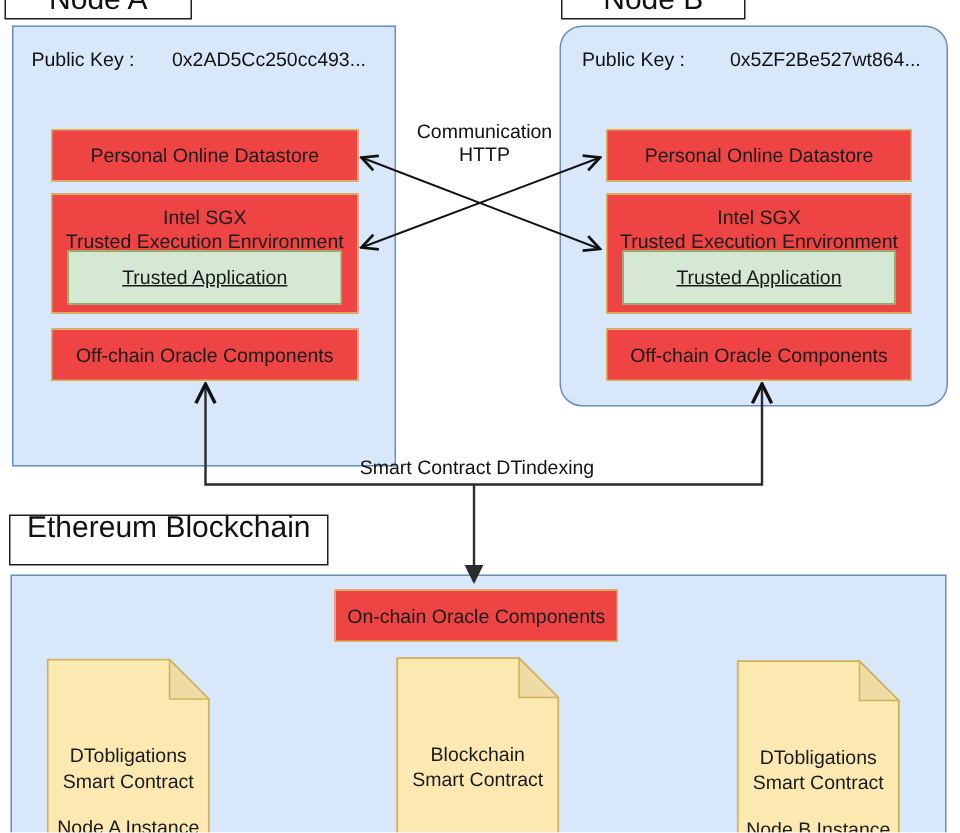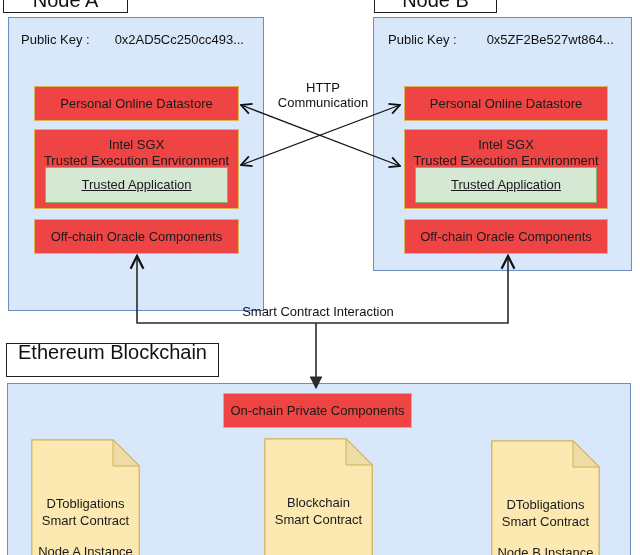--- a/index.html
+++ b/index.html
@@ -53,44 +53,44 @@
     <div class="ybox" style="left:25px;top:68px;width:205px;height:35px;">Personal Online Datastore</div>
     <div class="ybox sgx" style="left:25px;top:111px;width:205px;height:80px;">
       <span>Intel SGX</span>
       <span>Trusted Execution Enrvironment</span>
       <div class="gbox" style="left:10px;top:37px;width:183px;height:36px;">Trusted Application</div>
     </div>
     <div class="ybox" style="left:25px;top:201px;width:205px;height:35px;">Off-chain Oracle Components</div>
   </div>
   <div class="titlebox" style="left:3px;top:-24px;width:125px;height:37px;">Node A</div>
 
-  <div class="panel" style="left:373px;top:17px;width:259px;height:254px;">
+  <div class="panel" style="left:373px;top:17px;width:259px;height:254px;border-radius:15px;">
     <div class="kv kv-b" style="left:14px;top:14px;">
       <span class="lbl">Public Key :</span>
       <span>0x5ZF2Be527wt864...</span>
     </div>
     <div class="ybox" style="left:30px;top:68px;width:204px;height:35px;">Personal Online Datastore</div>
     <div class="ybox sgx" style="left:30px;top:111px;width:204px;height:80px;">
       <span>Intel SGX</span>
       <span>Trusted Execution Enrvironment</span>
       <div class="gbox" style="left:10px;top:37px;width:182px;height:36px;">Trusted Application</div>
     </div>
     <div class="ybox" style="left:30px;top:201px;width:204px;height:35px;">Off-chain Oracle Components</div>
   </div>
   <div class="titlebox" style="left:374px;top:-24px;width:123px;height:37px;">Node B</div>
 
   <div class="freelabel" style="left:263px;top:80px;width:120px;">
+    <div>Communication</div>
     <div>HTTP</div>
-    <div>Communication</div>
   </div>
-  <div class="freelabel" style="left:238px;top:304px;width:160px;">Smart Contract Interaction</div>
+  <div class="freelabel" style="left:238px;top:304px;width:160px;">Smart Contract DTindexing</div>
 
   <div class="eth-panel" style="left:7px;top:383px;width:624px;height:200px;"></div>
   <div class="titlebox" style="left:6px;top:343px;width:213px;height:34px;align-items:center;padding-bottom:16px;">Ethereum Blockchain</div>
-  <div class="ybox" style="left:223px;top:393px;width:189px;height:35px;z-index:2;">On-chain Private Components</div>
+  <div class="ybox" style="left:223px;top:393px;width:189px;height:35px;z-index:2;">On-chain Oracle Components</div>
 
   <div class="doc" style="left:31px;top:439px;width:109px;height:150px;">
     <svg width="109" height="150">
       <path d="M0.8,0.8 H82 L108.2,27 V149 H0.8 Z" stroke="#d1b157" stroke-width="1.2" fill="#fce9b2"></path>
       <path d="M82,0.8 V27 H108.2 Z" stroke="#d1b157" stroke-width="1" fill="#efdca4"></path>
     </svg>
     <div class="doc-text">
       <span>DTobligations</span><br>
       <span>Smart Contract</span>
       <span class="doc-instance">Node A Instance</span>

